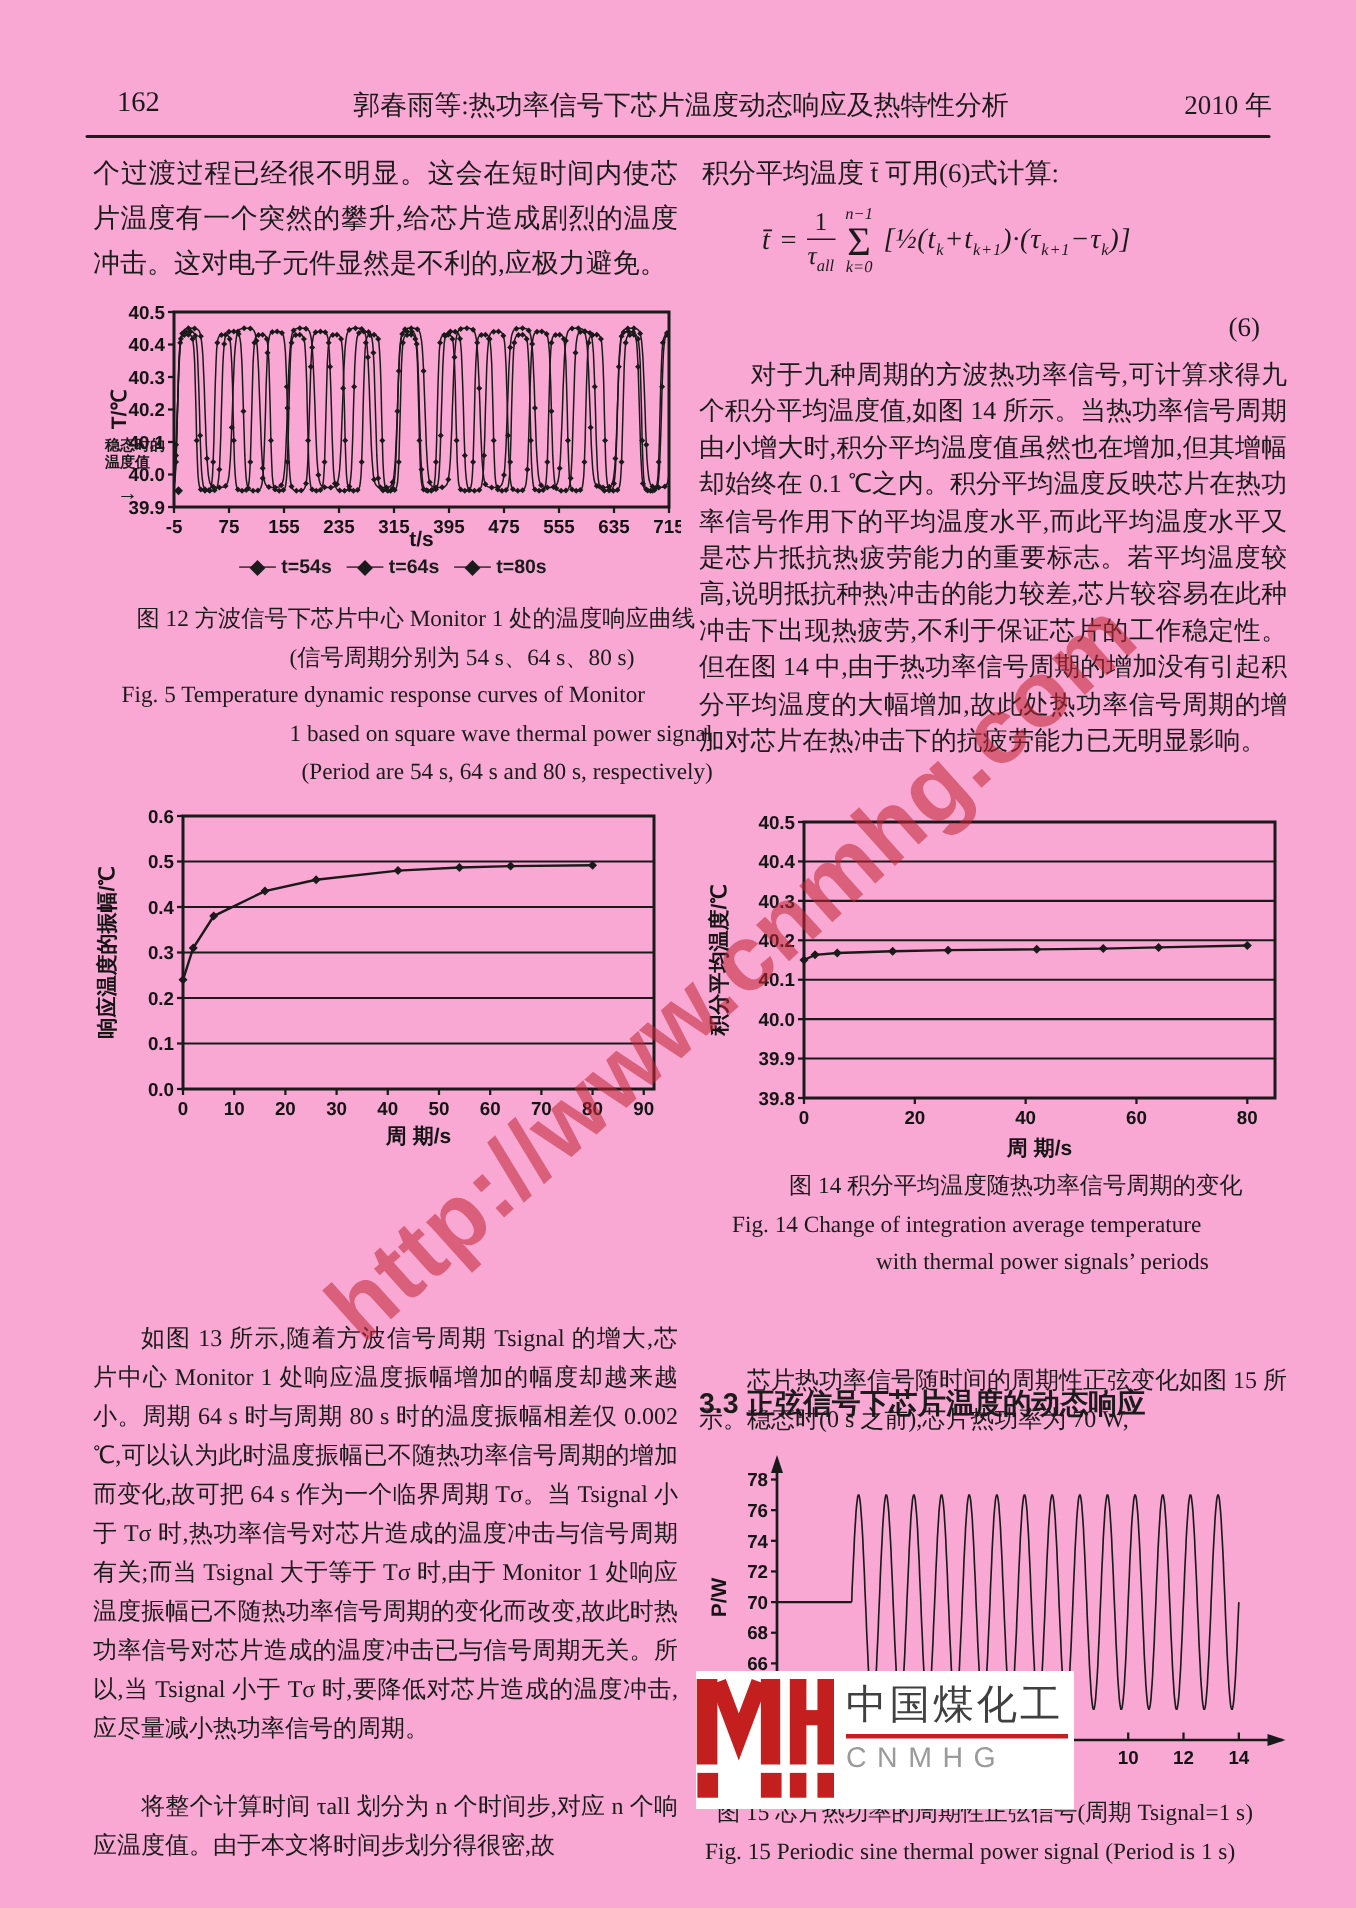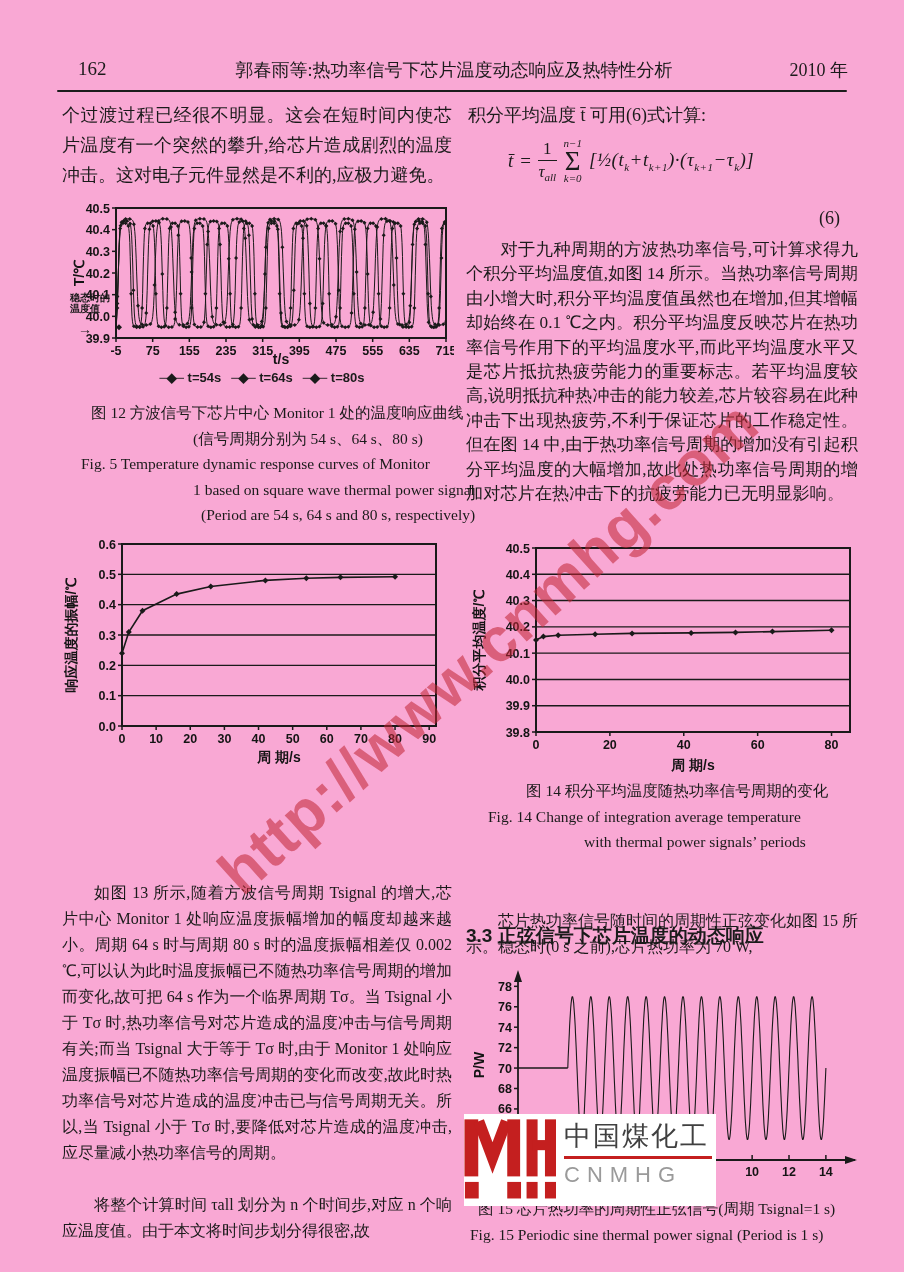--- a/index.html
+++ b/index.html
@@ -49,21 +49,21 @@
   .eq-number{text-align:right;font-size:18px;}
   
   .watermark{left:228px;top:846px;transform:rotate(-42deg);transform-origin:0 50%;
              white-space:nowrap;font-family:"Liberation Sans",sans-serif;font-weight:bold;
              font-size:62px;letter-spacing:1px;opacity:0.55;z-index:6;pointer-events:none;}
   
   .logo{left:464px;top:1114px;width:252px;height:92px;background:#ffffff;z-index:5;display:flex;align-items:flex-start;}
   .logo-text{margin-left:8px;padding-top:4px;}
   .logo-cn{font-size:27px;color:#404040;font-family:"Liberation Sans",sans-serif;letter-spacing:2px;}
   .logo-rule{height:3px;width:148px;margin-top:2px;}
-  .logo-en{font-size:22px;color:#9a9a9a;font-family:"Liberation Sans",sans-serif;letter-spacing:7px;margin-top:3px;}
+  .logo-en{font-size:19px;color:#9a9a9a;font-family:"Liberation Sans",sans-serif;letter-spacing:7px;margin-top:3px;}
   svg text.tick{font:bold 12.5px "Liberation Sans",sans-serif;fill:#141414;}
   svg text.axlabel{font:bold 14px "Liberation Sans",sans-serif;fill:#141414;}
 </style>
 </head>
 <body>
 
 <div class="page">
 
   <div class="abs hdr-num">162</div>
   <div class="abs hdr-title">郭春雨等:热功率信号下芯片温度动态响应及热特性分析</div>

